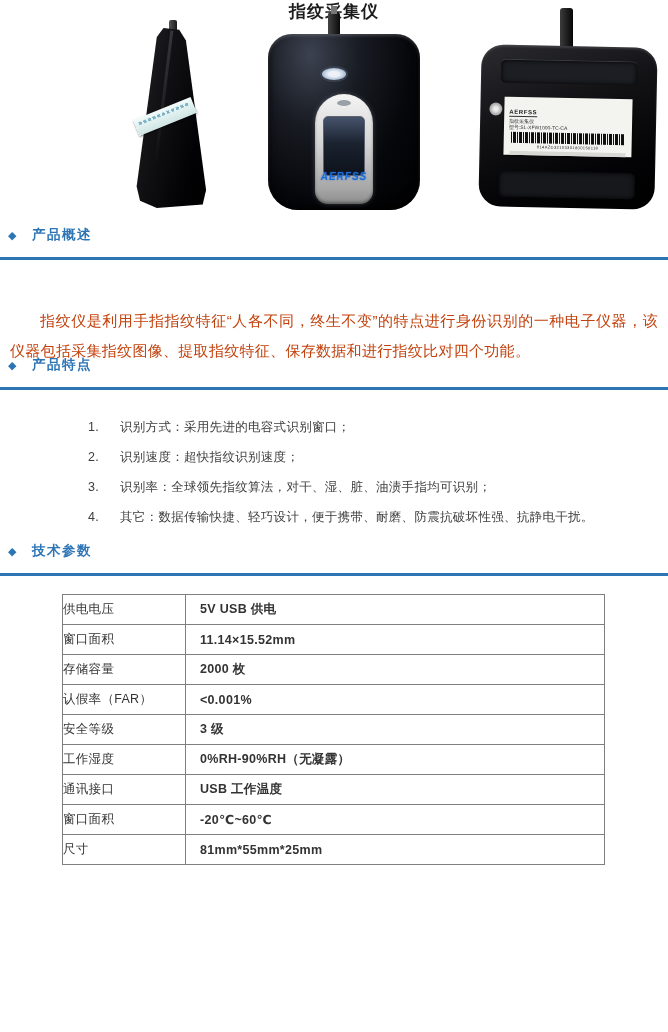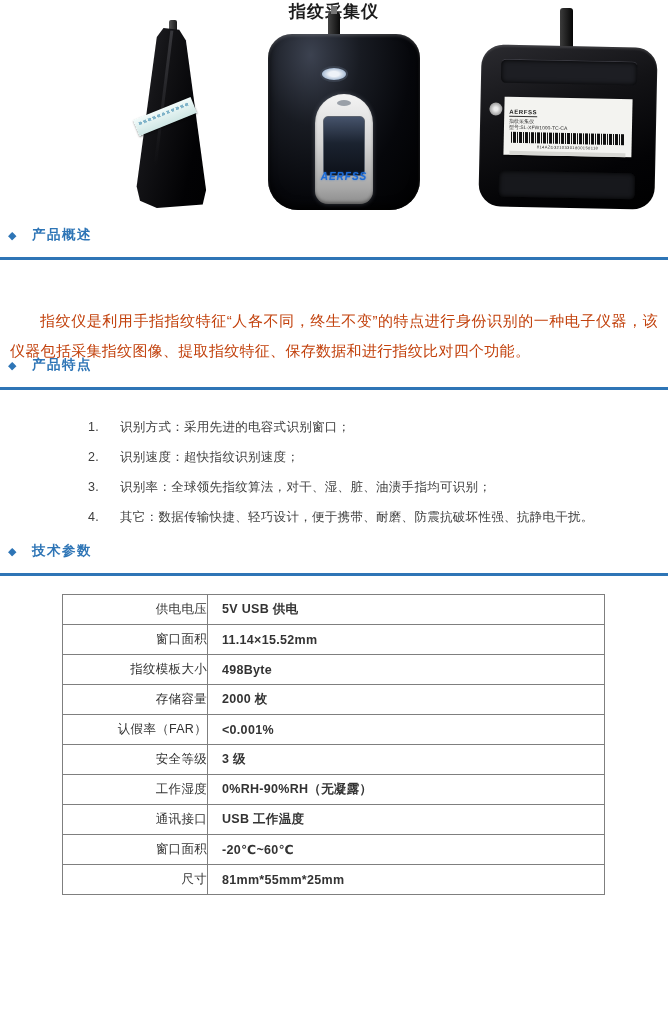--- a/index.html
+++ b/index.html
@@ -154,21 +154,21 @@
     font-size:12.5px; color:#3d3d3d; letter-spacing:.3px;
   }
   .features-list .num { width:32px; margin-left:88px; }
 
   
   .specs-table {
     position:absolute; left:62px; top:594px; width:543px;
     border-collapse:collapse; font-size:12.5px; color:#333;
   }
   .specs-table td { border:1px solid #7f7f7f; height:30px; }
-  .specs-table td.k { width:145px; text-align:right; letter-spacing:.3px; }
+  .specs-table td.k { width:123px; text-align:left; letter-spacing:.3px; }
   .specs-table td.v { padding-left:14px; letter-spacing:.3px;font-weight:bold; }
 </style>
 </head>
 <body>
 
 <div class="page">
 
   <div class="doc-title">指纹采集仪</div>
 
   <div class="photos">
@@ -250,24 +250,20 @@
     <tbody>
       <tr>
         <td class="k">供电电压</td>
         <td class="v">5V USB 供电</td>
       </tr>
       <tr>
         <td class="k">窗口面积</td>
         <td class="v">11.14×15.52mm</td>
       </tr>
       <tr>
-        <td class="k">指纹模板大小</td>
-        <td class="v">498Byte</td>
-      </tr>
-      <tr>
         <td class="k">存储容量</td>
         <td class="v">2000 枚</td>
       </tr>
       <tr>
         <td class="k">认假率（FAR）</td>
         <td class="v">&lt;0.001%</td>
       </tr>
       <tr>
         <td class="k">安全等级</td>
         <td class="v">3 级</td>

